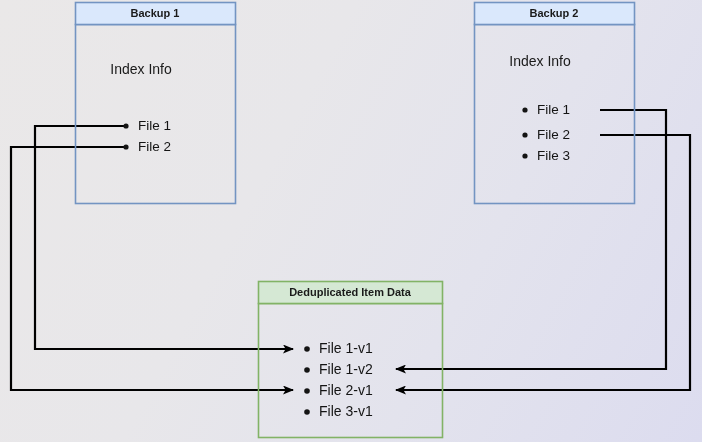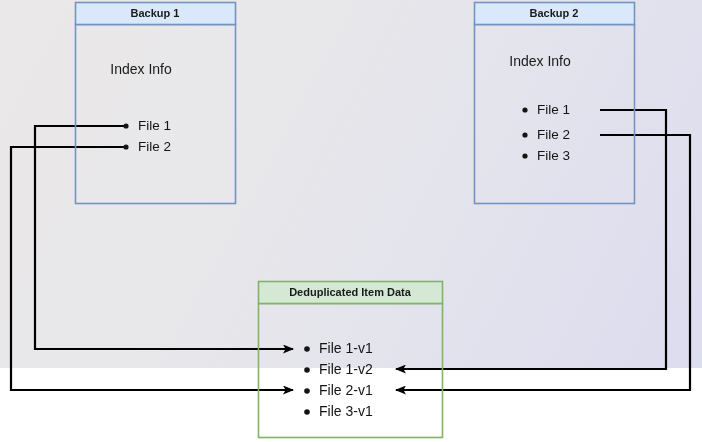--- a/index.html
+++ b/index.html
@@ -8,21 +8,21 @@
   }
   body {
     width: 702px;
     height: 442px;
     font-family: "Liberation Sans", sans-serif;
     overflow: hidden;
   }
   #diagram-root {
     position: relative;
     width: 702px;
-    height: 368px;
+    height: 442px;
     background: linear-gradient(118deg, #eae8e8 0%, #e8e7ea 38%, #e3e3ed 66%, #dcdcef 100%);
   }
   svg.layer {
     position: absolute;
     left: 0;
     top: 0;
     width: 702px;
     height: 442px;
   }
   .box-title {

